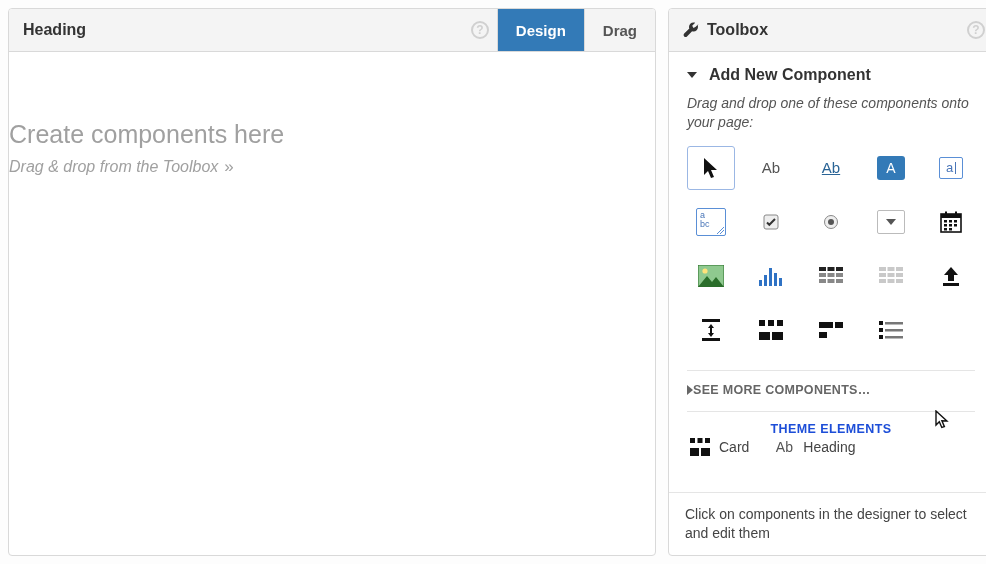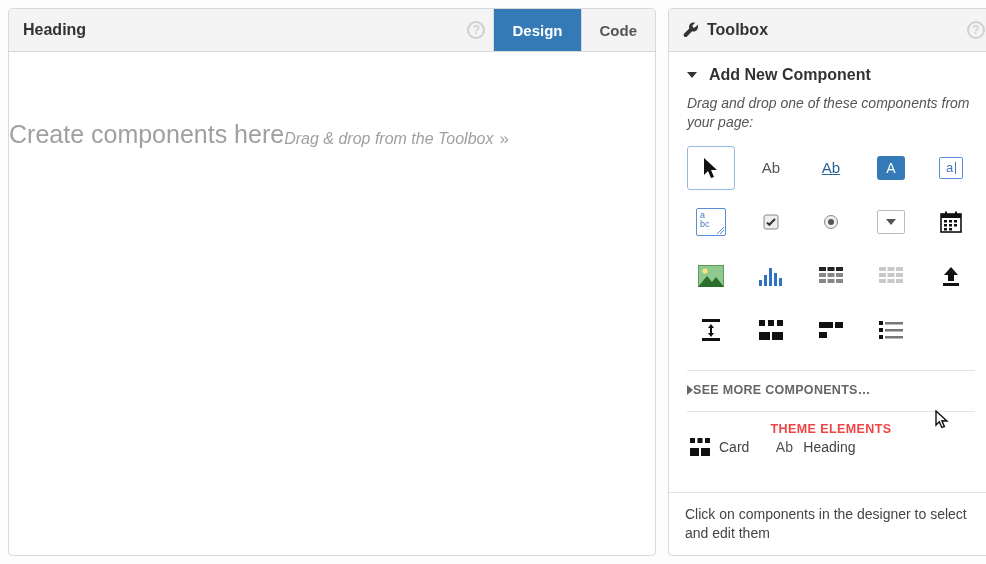--- a/index.html
+++ b/index.html
@@ -30,21 +30,21 @@
   .panel-hdr .spacer{flex:1;}
   .help-icon{width:18px;height:18px;border-radius:50%;border:2px solid #d0d0d0;color:#d0d0d0;font-size:12px;font-weight:700;display:flex;align-items:center;justify-content:center;margin-right:8px;cursor:pointer;}
   .panel-body{flex:1;overflow:auto;}
 
   
   .tabs{display:flex;height:100%;}
   .tab{height:42px;min-width:70px;padding:0 18px;display:flex;align-items:center;justify-content:center;font-size:15px;color:#555;cursor:pointer;border-left:1px solid var(--border);}
   .tab.active{background:var(--primary);color:var(--primary-text);}
   .tab:last-child{border-radius:0 3px 0 0;}
 
-  .canvas-empty{display:flex;flex-direction:row;padding-top:68px;}
+  .canvas-empty{display:flex;flex-direction:column;padding-top:68px;}
   .canvas-empty .line1{font-size:25px;color:var(--text-placeholder);font-weight:400;}
   .canvas-empty .line2{font-size:16px;font-style:italic;color:var(--text-placeholder);margin-top:8px;display:flex;align-items:center;gap:6px;}
   .chev-right{display:inline-block;}
   .chev-right::before{content:"\00bb";font-style:normal;color:var(--text-placeholder);font-size:17px;}
 
   
   .tbx-title{display:flex;align-items:center;gap:8px;justify-content:center;}
   .wrench-icon svg{width:16px;height:16px;display:block;}
 
   .tbx-section{padding:14px 18px 6px 18px;}
@@ -53,21 +53,21 @@
   .caret.right{border-top:5px solid transparent;border-bottom:5px solid transparent;border-left:6px solid #666;border-right:none;}
   .tbx-instr{font-style:italic;color:#555;font-size:14px;margin:0 0 14px 0;line-height:1.35;}
 
   .comp-grid{display:grid;grid-template-columns:repeat(5,48px);gap:10px 12px;justify-content:space-between;}
   .comp{width:48px;height:44px;display:flex;align-items:center;justify-content:center;border-radius:3px;cursor:grab;}
   .comp.selected{border:1px solid #9bb7e4;background:#fff;}
   .comp svg{pointer-events:none;}
 
   .see-more{margin-top:18px;border-top:1px solid var(--border-light);padding-top:12px;display:flex;align-items:center;font-size:12.5px;font-weight:700;color:#666;letter-spacing:.3px;cursor:pointer;}
 
-  .theme-hdr{margin-top:14px;border-top:1px solid var(--border-light);padding-top:10px;text-align:center;font-size:12.5px;font-weight:700;color:#ef4444;letter-spacing:.4px;}
+  .theme-hdr{margin-top:14px;border-top:1px solid var(--border-light);padding-top:10px;text-align:center;font-size:12.5px;font-weight:700;color:#1d4ed8;letter-spacing:.4px;}
   .theme-row{display:flex;align-items:center;gap:10px;margin-top:2px;padding-left:2px;}
   .theme-item{display:flex;align-items:center;gap:8px;font-size:14px;color:#444;cursor:grab;}
   .theme-item .ico{width:22px;display:flex;justify-content:center;}
 
   .tbx-footer{border-top:1px solid var(--border-light);padding:12px 16px;font-size:14px;color:#444;line-height:1.35;}
 
   
   .cursor-glyph{position:absolute;right:44px;top:402px;pointer-events:none;}
 
   
@@ -78,21 +78,21 @@
 <div class="app">
 
   <div class="col-main">
     <div class="panel">
       <div class="panel-hdr">
         <span>Heading</span>
         <span class="spacer"></span>
         <span class="help-icon">?</span>
         <div class="tabs">
           <div class="tab active">Design</div>
-          <div class="tab">Code</div>
+          <div class="tab">Drag</div>
         </div>
       </div>
       <div class="panel-body">
         <div class="canvas-empty">
           <div class="line1">Create components here</div>
           <div class="line2">
             <span>Drag &amp; drop from the Toolbox</span>
             <span class="chev-right"></span>
           </div>
         </div>
@@ -114,21 +114,21 @@
         <span class="spacer"></span>
         <span class="help-icon">?</span>
       </div>
 
       <div class="panel-body">
         <div class="tbx-section">
           <div class="tbx-sec-hdr">
             <span class="caret"></span>
             <span>Add New Component</span>
           </div>
-          <p class="tbx-instr">Drag and drop one of these components from your page:</p>
+          <p class="tbx-instr">Drag and drop one of these components onto your page:</p>
 
           <div class="comp-grid">
 
             <div class="comp selected">
               <svg width="18" height="22" viewBox="0 0 18 22">
                   <path fill="#111" d="M2 1l0 17 4-4 3 7 3-1-3-7 6 0z"></path>
                 </svg>
             </div>
             <div class="comp">
               <span style="font-size:15px;color:#555;">Ab</span>

